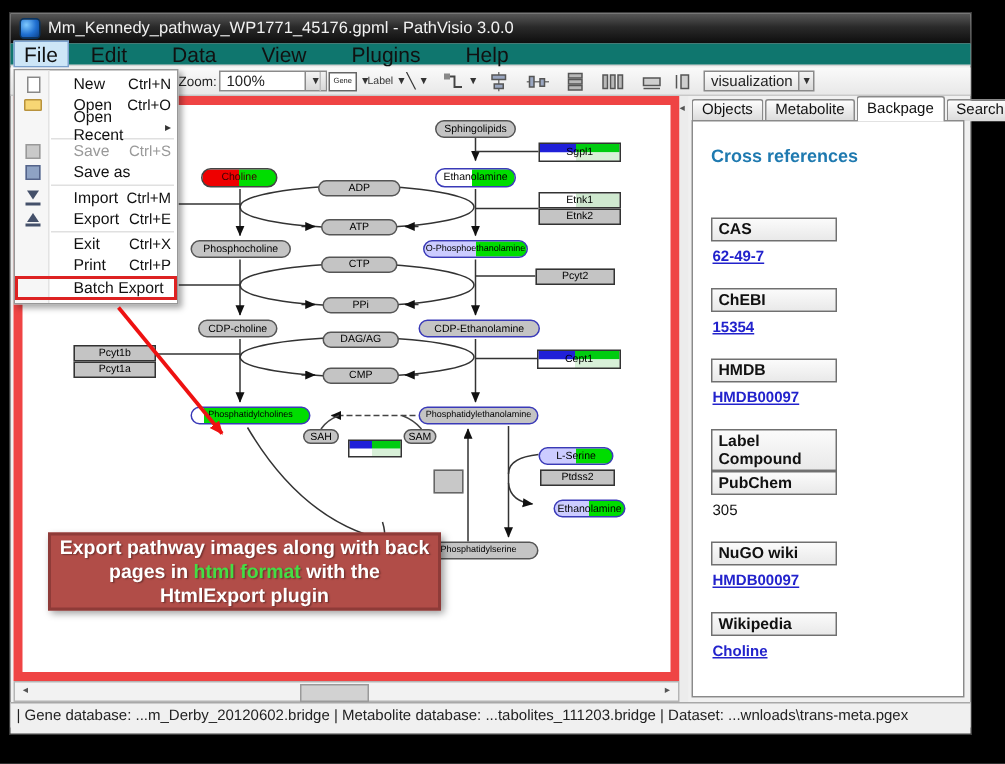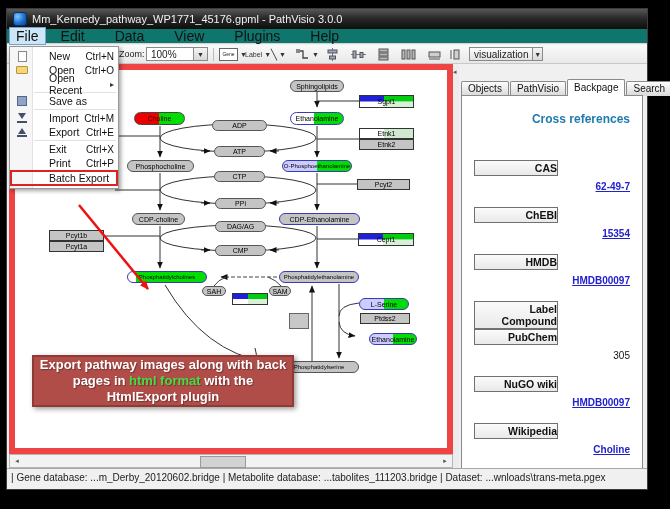--- a/index.html
+++ b/index.html
@@ -31,21 +31,21 @@
   .tool{display:flex;align-items:center;justify-content:center;color:#333;}
   .genebox{width:17px;height:11px;border:1px solid #666;background:#fff;font-size:5px;
       display:flex;align-items:center;justify-content:center;color:#222;}
   .darr{font-size:7px;color:#333;margin-left:2px;}
   .mini{width:15px;height:13px;}
   
   .canvas{position:absolute;left:2px;top:55px;width:444px;height:390px;background:#fff;
       border:6px solid #ef4444;box-sizing:border-box;overflow:hidden;}
   .splitter{position:absolute;left:446px;top:55px;width:6px;height:404px;background:#ececec;}
   .sash{position:absolute;left:0;top:4px;font-size:7px;color:#555;}
-  .sidebar{position:absolute;left:452px;top:70px;width:187px;height:404px;background:#f0f0f0;text-align:right;}
+  .sidebar{position:absolute;left:452px;top:55px;width:187px;height:404px;background:#f0f0f0;}
   .tabs{position:absolute;left:2px;top:1px;height:16px;display:flex;align-items:flex-end;font-size:10px;}
   .tab{background:linear-gradient(#fdfdfd,#d9d9d9);border:1px solid #8a8a8a;border-bottom:none;
       padding:1px 6px 2px 6px;margin-right:1px;border-radius:2px 2px 0 0;color:#111;}
   .tab.active{background:#fff;padding:2px 6px 3px 6px;position:relative;z-index:3;}
   .sb-panel{position:absolute;left:2px;top:16px;width:182px;height:385px;background:#fff;
       border:1px solid #8a8a8a;box-sizing:border-box;padding:16px 12px 0 12px;overflow:hidden;}
   .xref-heading{color:#1f7ab0;font-weight:bold;font-size:12px;margin-bottom:34px;}
   .xref-h{width:84px;box-sizing:border-box;background:linear-gradient(#fbfbfb,#e9e9e9);
       border:1px solid #707070;font-weight:bold;font-size:10.5px;padding:1px 0 1px 4px;color:#111;}
   .xref-v{font-size:10px;font-weight:bold;color:#2222cc;text-decoration:underline;margin:5px 0 15px 1px;}
@@ -119,21 +119,21 @@
         <span class="mb-item active">File</span>
         <span class="mb-item">Edit</span>
         <span class="mb-item">Data</span>
         <span class="mb-item">View</span>
         <span class="mb-item">Plugins</span>
         <span class="mb-item">Help</span>
       </div>
 
     <div class="toolbar">
       <div class="tb" style="left:112px;font-size:9px;">Zoom:</div>
-      <div class="tb combo" style="left:139px;width:62px;">
+      <div class="tb combo" style="left:139px;width:72px;">
         <span class="val">100%</span>
         <span class="drop">▼</span>
       </div>
       <div class="tbsep" style="left:206px;"></div>
       <div class="tb tool" style="left:212px;">
         <span class="genebox">Gene</span>
         <span class="darr">▼</span>
       </div>
       <div class="tb tool" style="left:238px;font-size:7px;">
         <span>Label</span>
@@ -347,21 +347,21 @@
       </div>
     </div>
 
     <div class="splitter">
       <span class="sash">◂</span>
     </div>
 
     <div class="sidebar">
       <div class="tabs" id="sbtabs">
           <div class="tab">Objects</div>
-          <div class="tab">PathVisio</div>
+          <div class="tab">Metabolite</div>
           <div class="tab active">Backpage</div>
           <div class="tab">Search</div>
         </div>
       <div class="sb-panel">
         <div class="xref-heading">Cross references</div>
         <div id="xrefs">
             <div class="xref-h">CAS</div>
             <div class="xref-v">62-49-7</div>
             <div class="xref-h">ChEBI</div>
             <div class="xref-v">15354</div>
@@ -402,20 +402,27 @@
           <span class="mi-label">Open</span>
           <span class="mi-short">Ctrl+O</span>
         </div>
         <div class="menu-row">
           <span class="mi-icon"></span>
           <span class="mi-label">Open Recent</span>
           <span class="mi-short"></span>
           <span class="mi-sub">▸</span>
         </div>
         <div class="menu-sep"></div>
+        <div class="menu-row disabled">
+          <span class="mi-icon">
+            <span class="ic ic-save"></span>
+          </span>
+          <span class="mi-label">Save</span>
+          <span class="mi-short">Ctrl+S</span>
+        </div>
         <div class="menu-row">
           <span class="mi-icon">
             <span class="ic ic-saveas"></span>
           </span>
           <span class="mi-label">Save as</span>
           <span class="mi-short"></span>
         </div>
         <div class="menu-sep"></div>
         <div class="menu-row">
           <span class="mi-icon">

